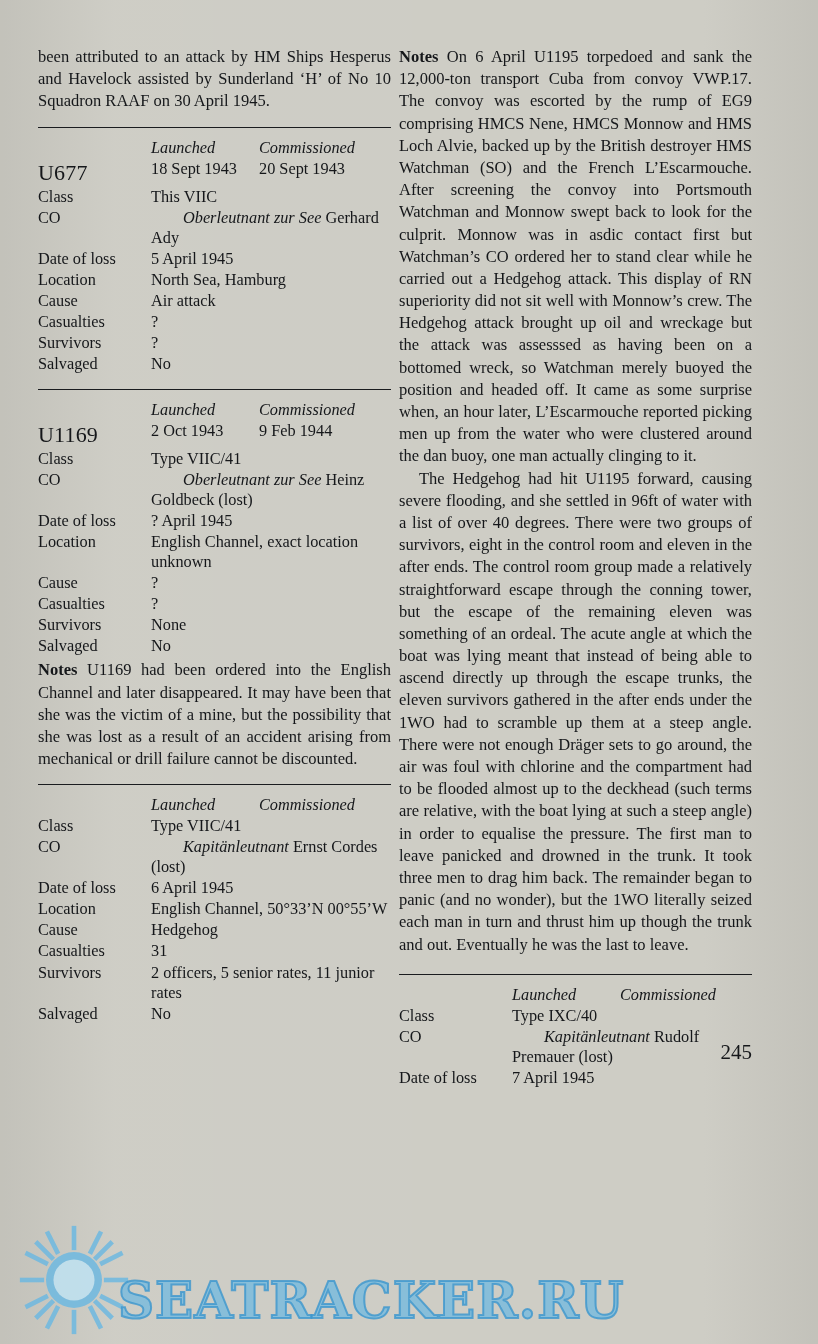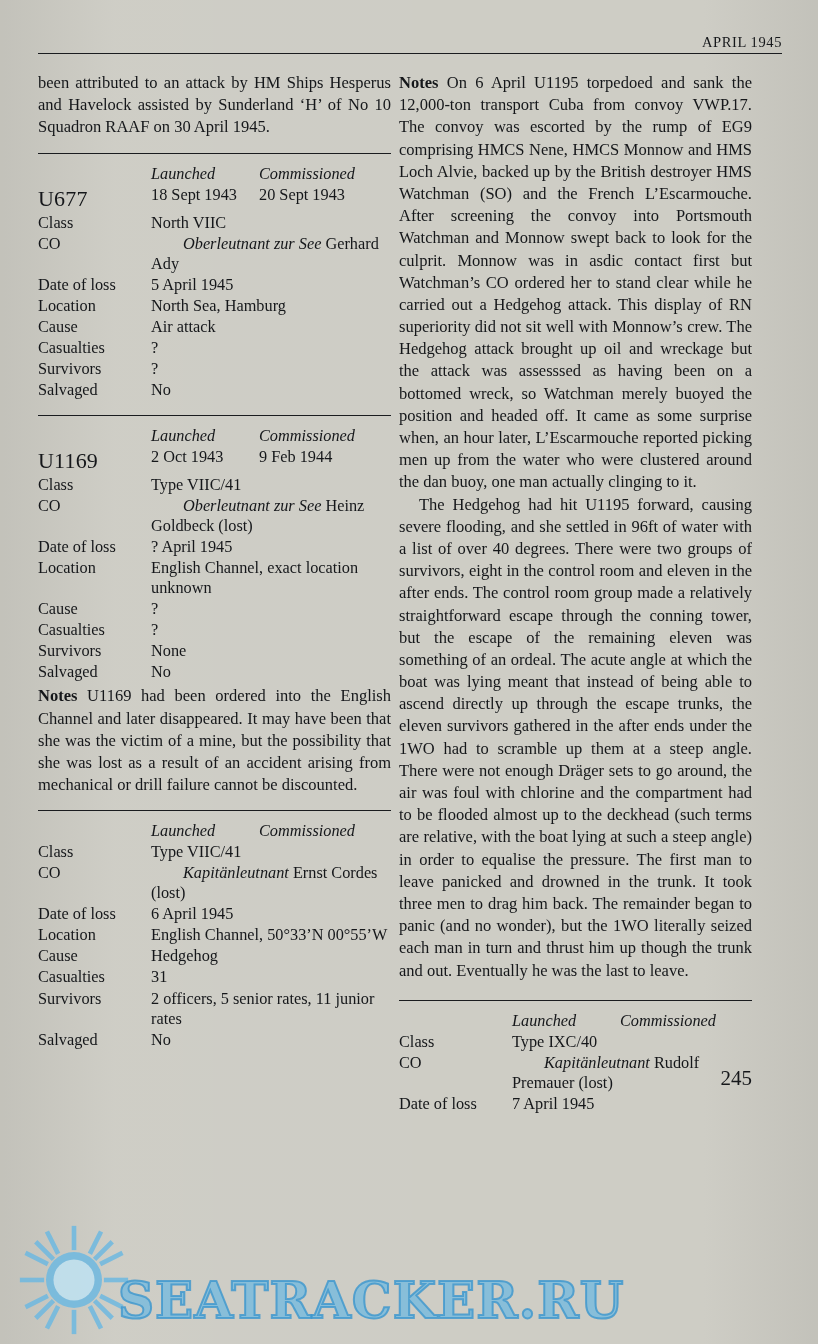--- a/index.html
+++ b/index.html
@@ -140,24 +140,20 @@
     width: 112px;
     height: 112px;
   }
 </style>
 </head>
 <body>
 
 <div class="page">
   <div class="content">
 
-    <div class="header">
-      <span>APRIL 1945</span>
-      <div class="header-rule"></div>
-    </div>
 
     <div class="columns">
 
       <div class="col">
 
         <p class="intro-p"><span>been attributed to an attack by HM Ships Hesperus and Havelock assisted by Sunderland ‘H’ of No 10 Squadron RAAF on 30 April 1945.</span></p>
 
         <div class="sec-rule"></div>
 
         <div class="rec">
@@ -176,21 +172,21 @@
               <td class="lab uname">U677</td>
               <td>
                 <div class="colsplit">
                   <span class="a">18 Sept 1943</span>
                   <span>20 Sept 1943</span>
                 </div>
               </td>
             </tr>
             <tr>
               <td class="lab">Class</td>
-              <td class="val">North VIIC</td>
+              <td class="val">This VIIC</td>
             </tr>
             <tr>
               <td class="lab">CO</td>
               <td class="val"><span class="it">Oberleutnant zur See</span><span> Gerhard Ady</span></td>
             </tr>
             <tr>
               <td class="lab">Date of loss</td>
               <td class="val">5 April 1945</td>
             </tr>
             <tr>

